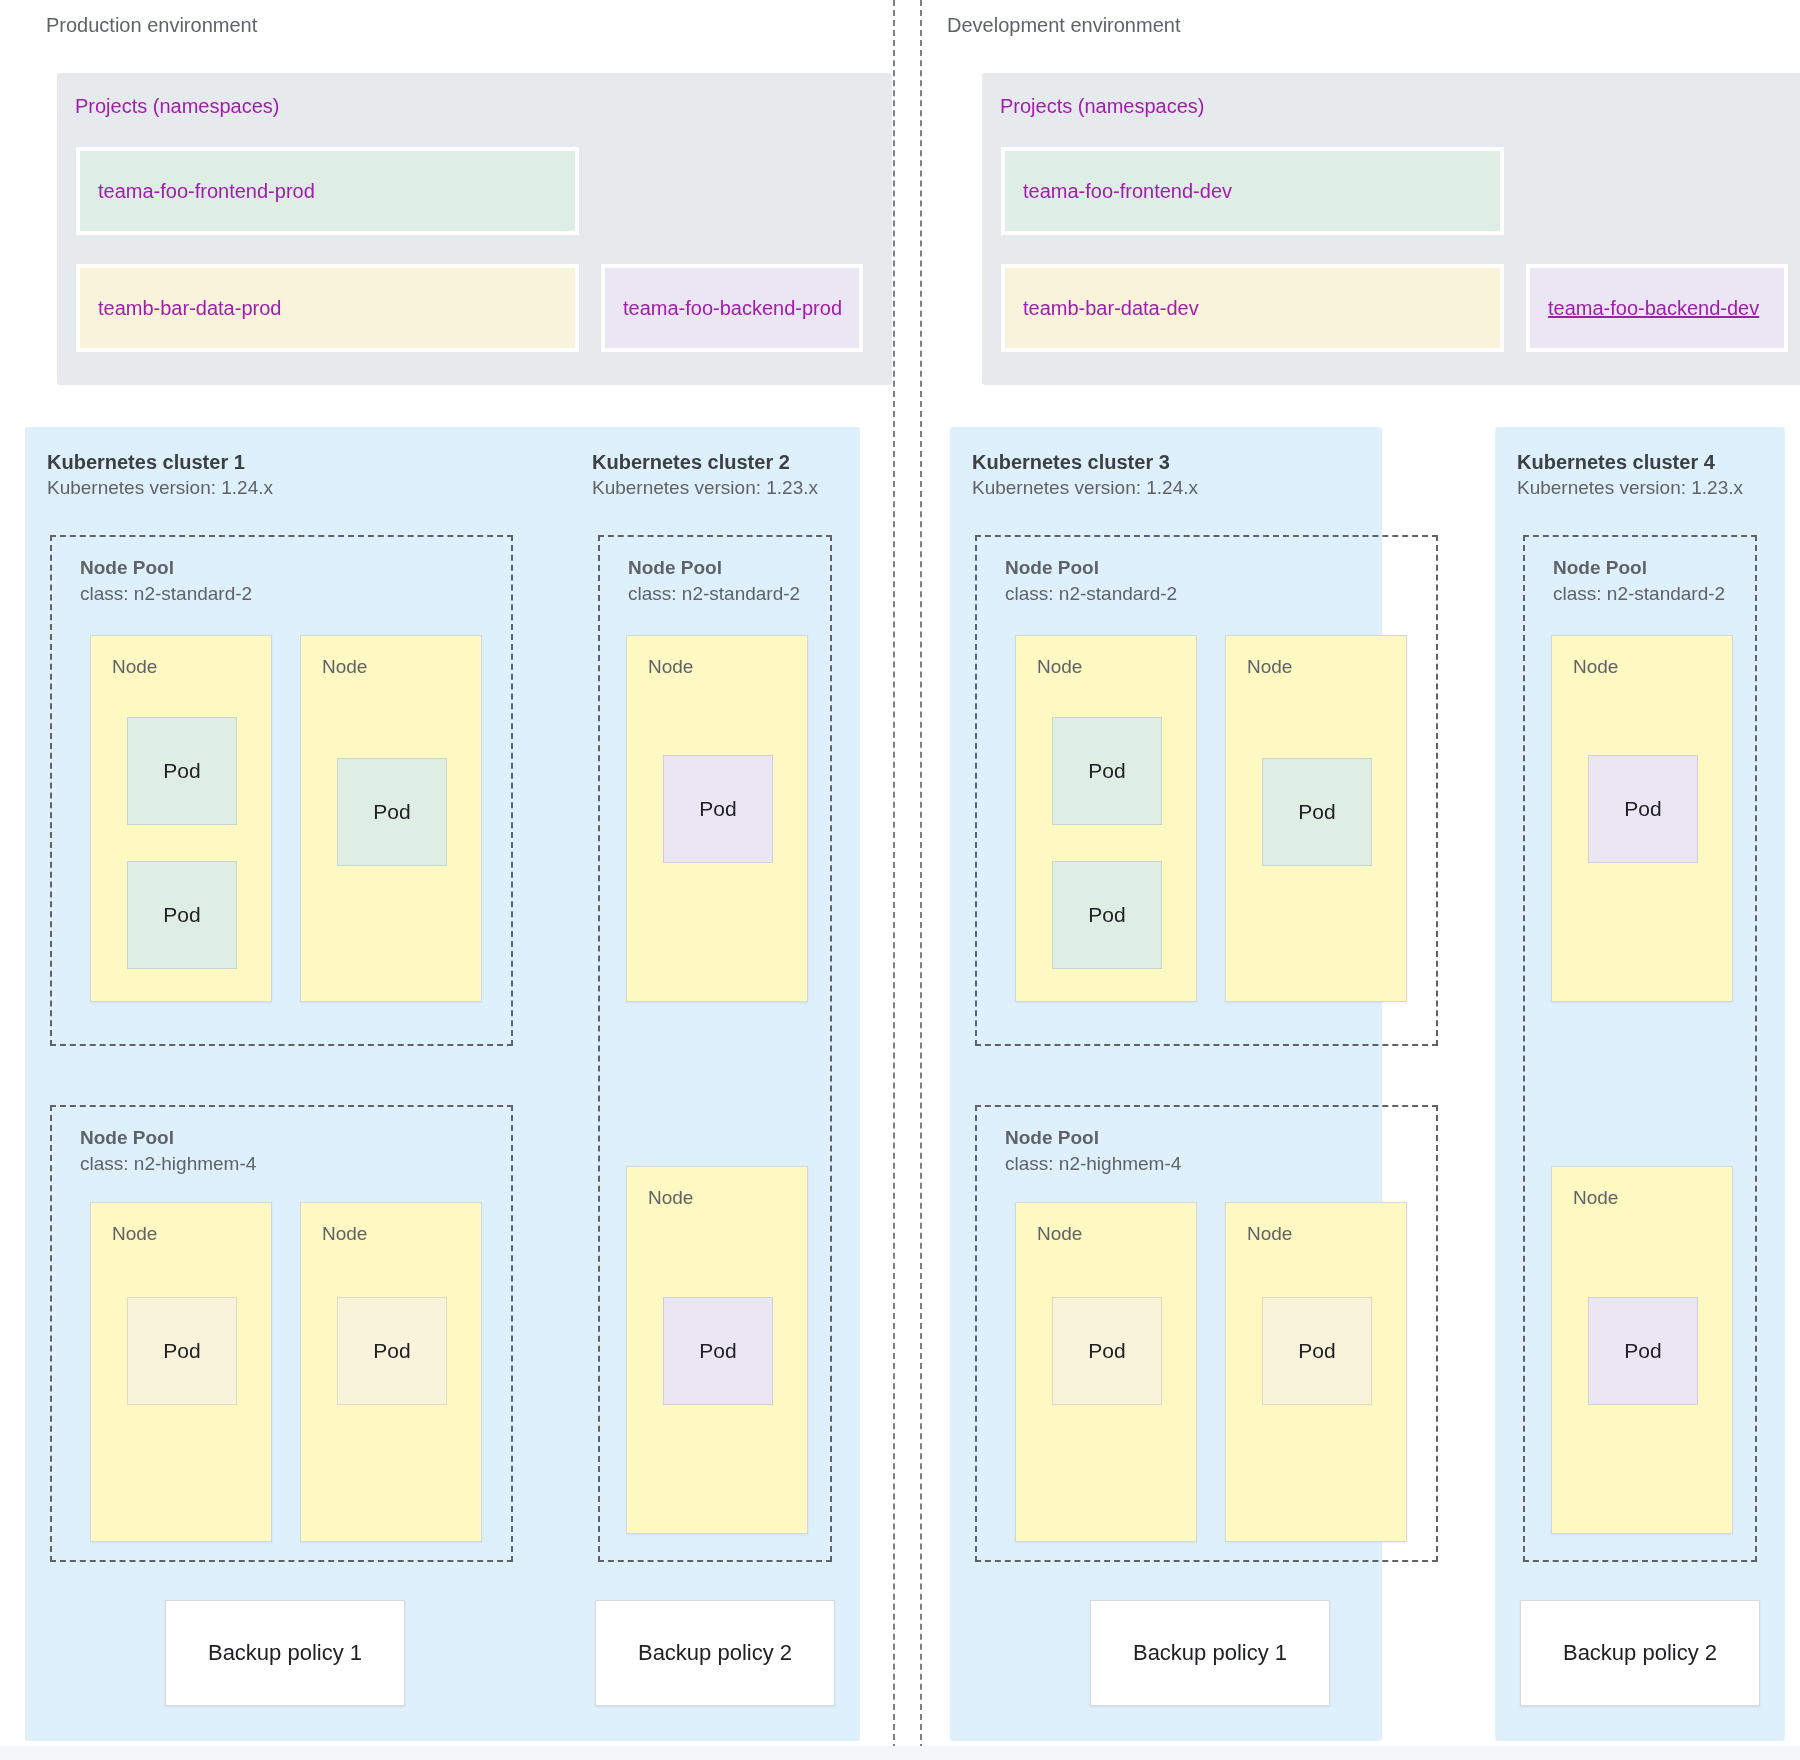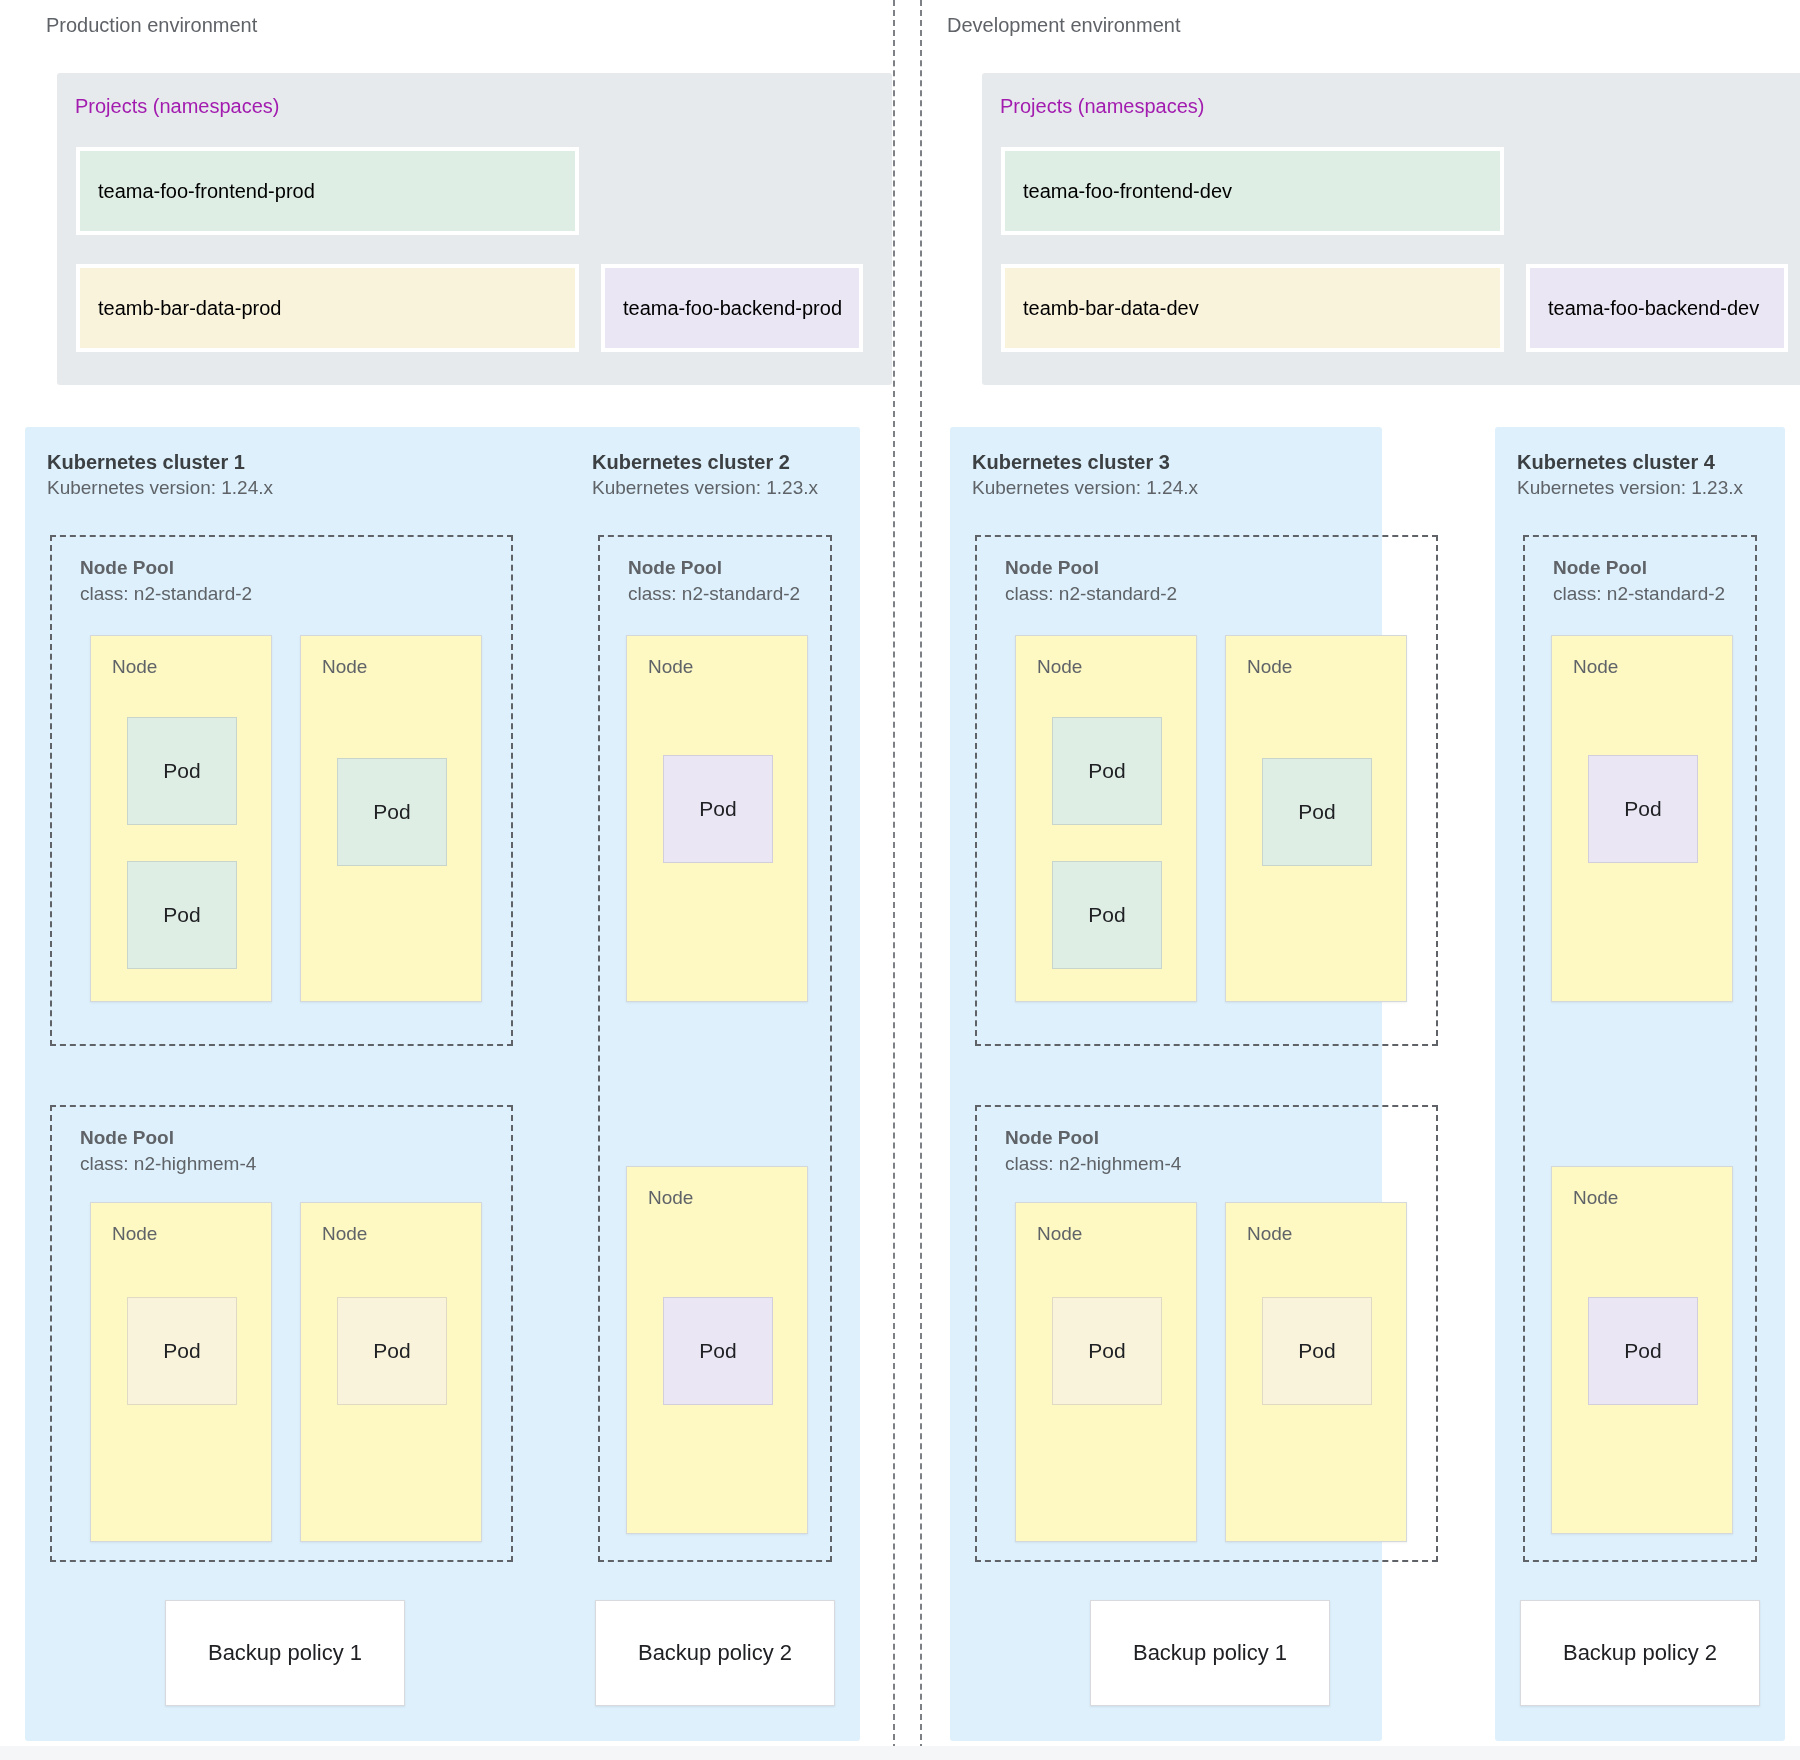--- a/index.html
+++ b/index.html
@@ -32,21 +32,21 @@
     color: #a21caf;
     white-space: nowrap;
   }
   .ns-box {
     position: absolute;
     border: 4px solid #ffffff;
     display: flex;
     align-items: center;
     padding-left: 18px;
     font-size: 20px;
-    color: #000000;
+    color: #a21caf;
     white-space: nowrap;
   }
   .cluster-panel {
     position: absolute;
     background: #ddf0fb;
     border-radius: 3px;
   }
   .cluster-title {
     position: absolute;
     font-size: 20px;
@@ -227,21 +227,21 @@
   <div class="abs env-label" style="left:915px; top:14px;">Development environment</div>
 
   <div class="abs projects-panel" style="left: 950px; top: 73px; width: 835px; height: 312px; background: rgb(231, 234, 237);">
     <div class="projects-title">Projects (namespaces)</div>
     <div class="ns-box" style="left: 19px; top: 74px; width: 503px; height: 88px; background: rgb(223, 238, 229);">
       <span>teama-foo-frontend-dev</span>
     </div>
     <div class="ns-box" style="left: 19px; top: 191px; width: 503px; height: 88px; background: rgb(250, 243, 220);">
       <span>teamb-bar-data-dev</span>
     </div>
-    <div class="ns-box" style="left: 544px; top: 191px; width: 262px; height: 88px; background: rgb(235, 230, 244);">
+    <div class="ns-box" style="left: 544px; top: 191px; width: 262px; height: 88px; background: rgb(235, 230, 244); text-decoration: underline;">
       <span>teama-foo-backend-dev</span>
     </div>
   </div>
 
   <div class="cluster-panel" style="left: 950px; top: 427px; width: 432px; height: 1314px; background: rgb(221, 240, 251);">
     <div class="cluster-title" style="left:22px; top:24px;">Kubernetes cluster 3</div>
     <div class="cluster-version" style="left:22px; top:50px;">Kubernetes version: 1.24.x</div>
 
     <div class="node-pool" style="left:25px; top:108px; width:463px; height:511px;">
       <div class="pool-name" style="left:28px; top:20px;">Node Pool</div>

